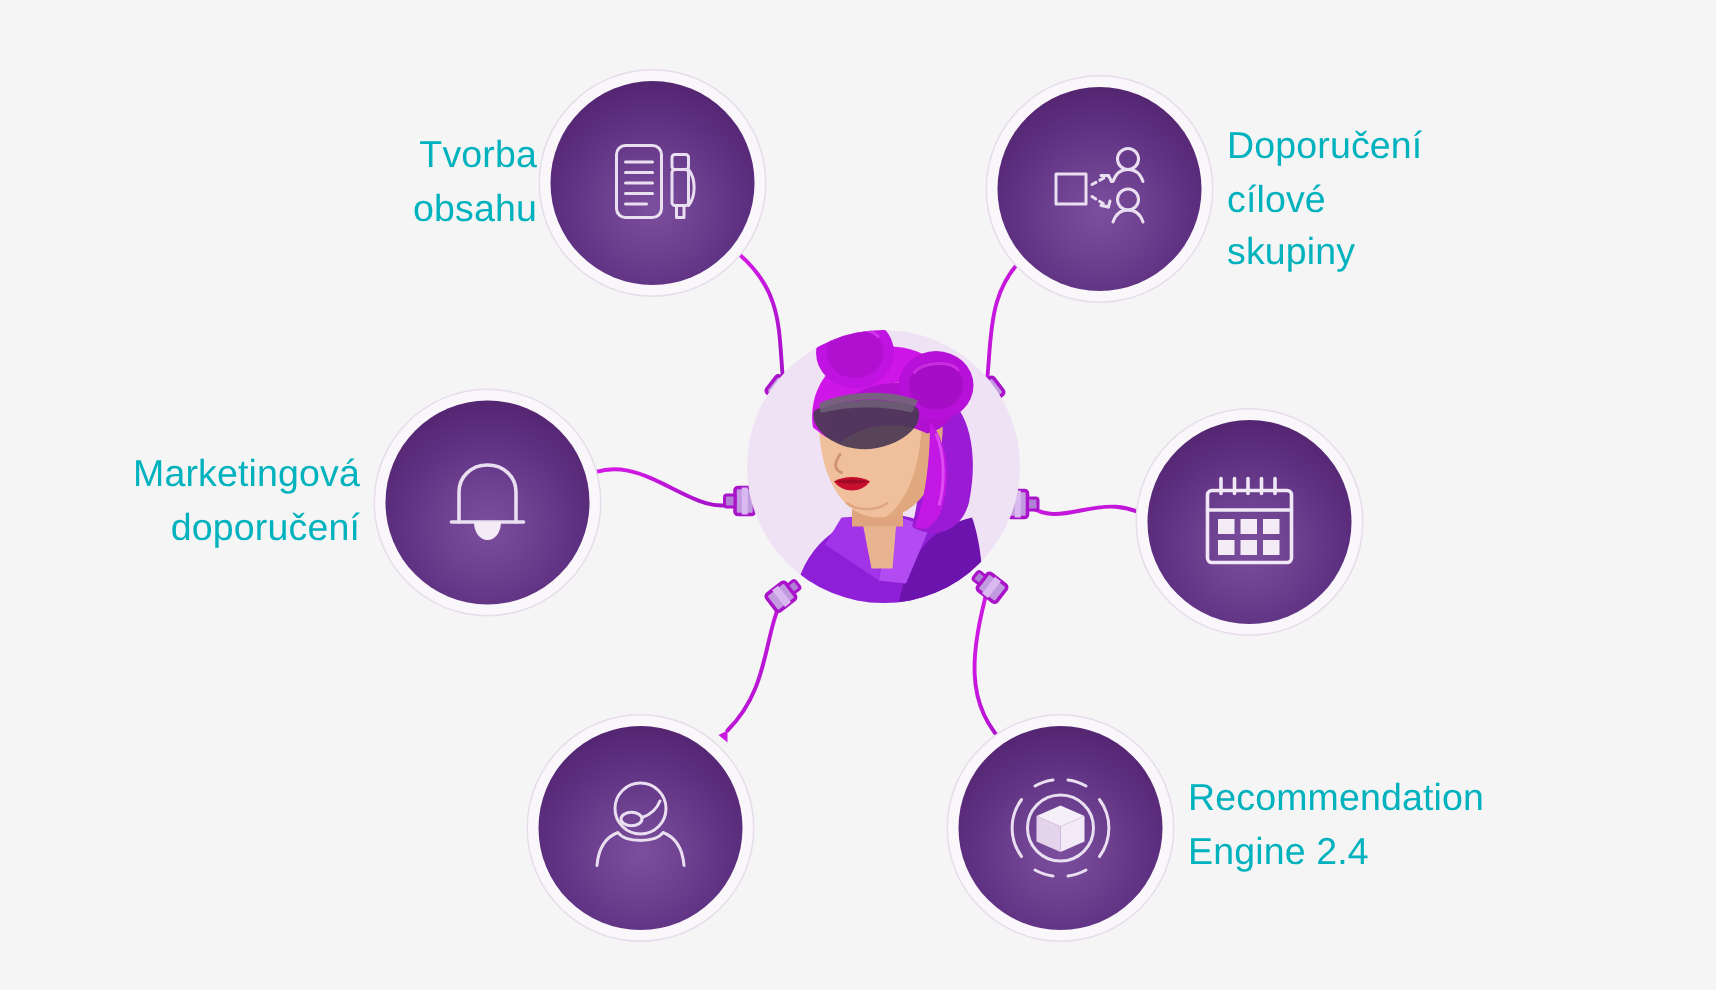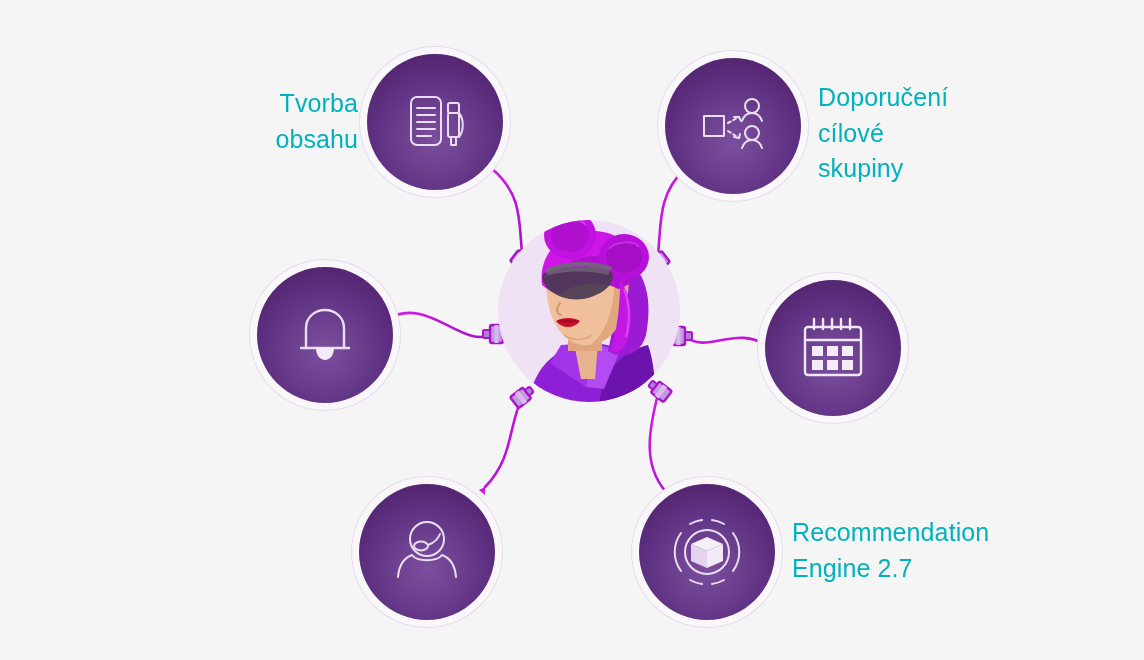--- a/index.html
+++ b/index.html
@@ -239,20 +239,22 @@
 
   <div class="node" style="left:237px; top:267px;">
     <svg width="74" height="74" viewBox="0 0 74 74">
       <g fill="none" stroke="#e9dff0" stroke-width="2.4" stroke-linecap="round" stroke-linejoin="round">
         <path d="M18,50 L18,30 C18,20 26,12 37,12 C48,12 56,20 56,30 L56,50"></path>
         <line x1="13" y1="50" x2="61" y2="50"></line>
       </g>
       <path d="M28,50 C28,57 32,62 37,62 C42,62 46,57 46,50 Z" fill="#f3ecf7"></path>
     </svg>
   </div>
+  <div class="label right-align" style="left:20px; top:299px; width:200px;">Marketingová
+doporučení</div>
 
   <div class="node" style="left:745px; top:280px;">
     <svg width="74" height="74" viewBox="0 0 74 74">
       <g fill="none" stroke="#f0e8f5" stroke-width="2.4" stroke-linecap="round" stroke-linejoin="round">
         <line x1="18" y1="8" x2="18" y2="18"></line>
         <line x1="27" y1="8" x2="27" y2="18"></line>
         <line x1="36" y1="8" x2="36" y2="18"></line>
         <line x1="45" y1="8" x2="45" y2="18"></line>
         <line x1="54" y1="8" x2="54" y2="18"></line>
         <rect x="9" y="16" width="56" height="48" rx="3"></rect>
@@ -292,15 +294,15 @@
         <path d="M56,67 A32,32 0 0,1 44,71"></path>
       </g>
       <g>
         <path d="M39,24 L55,31 L39,38 L23,31 Z" fill="#f5eff8"></path>
         <path d="M23,31 L39,38 L39,55 L23,48 Z" fill="#e3d4ec"></path>
         <path d="M55,31 L55,48 L39,55 L39,38 Z" fill="#f2eaf6"></path>
       </g>
     </svg>
   </div>
   <div class="label left-align" style="left:772px; top:515px; width:330px;">Recommendation
-Engine 2.7</div>
+Engine 2.4</div>
 
 </div>
 
 </body></html>

